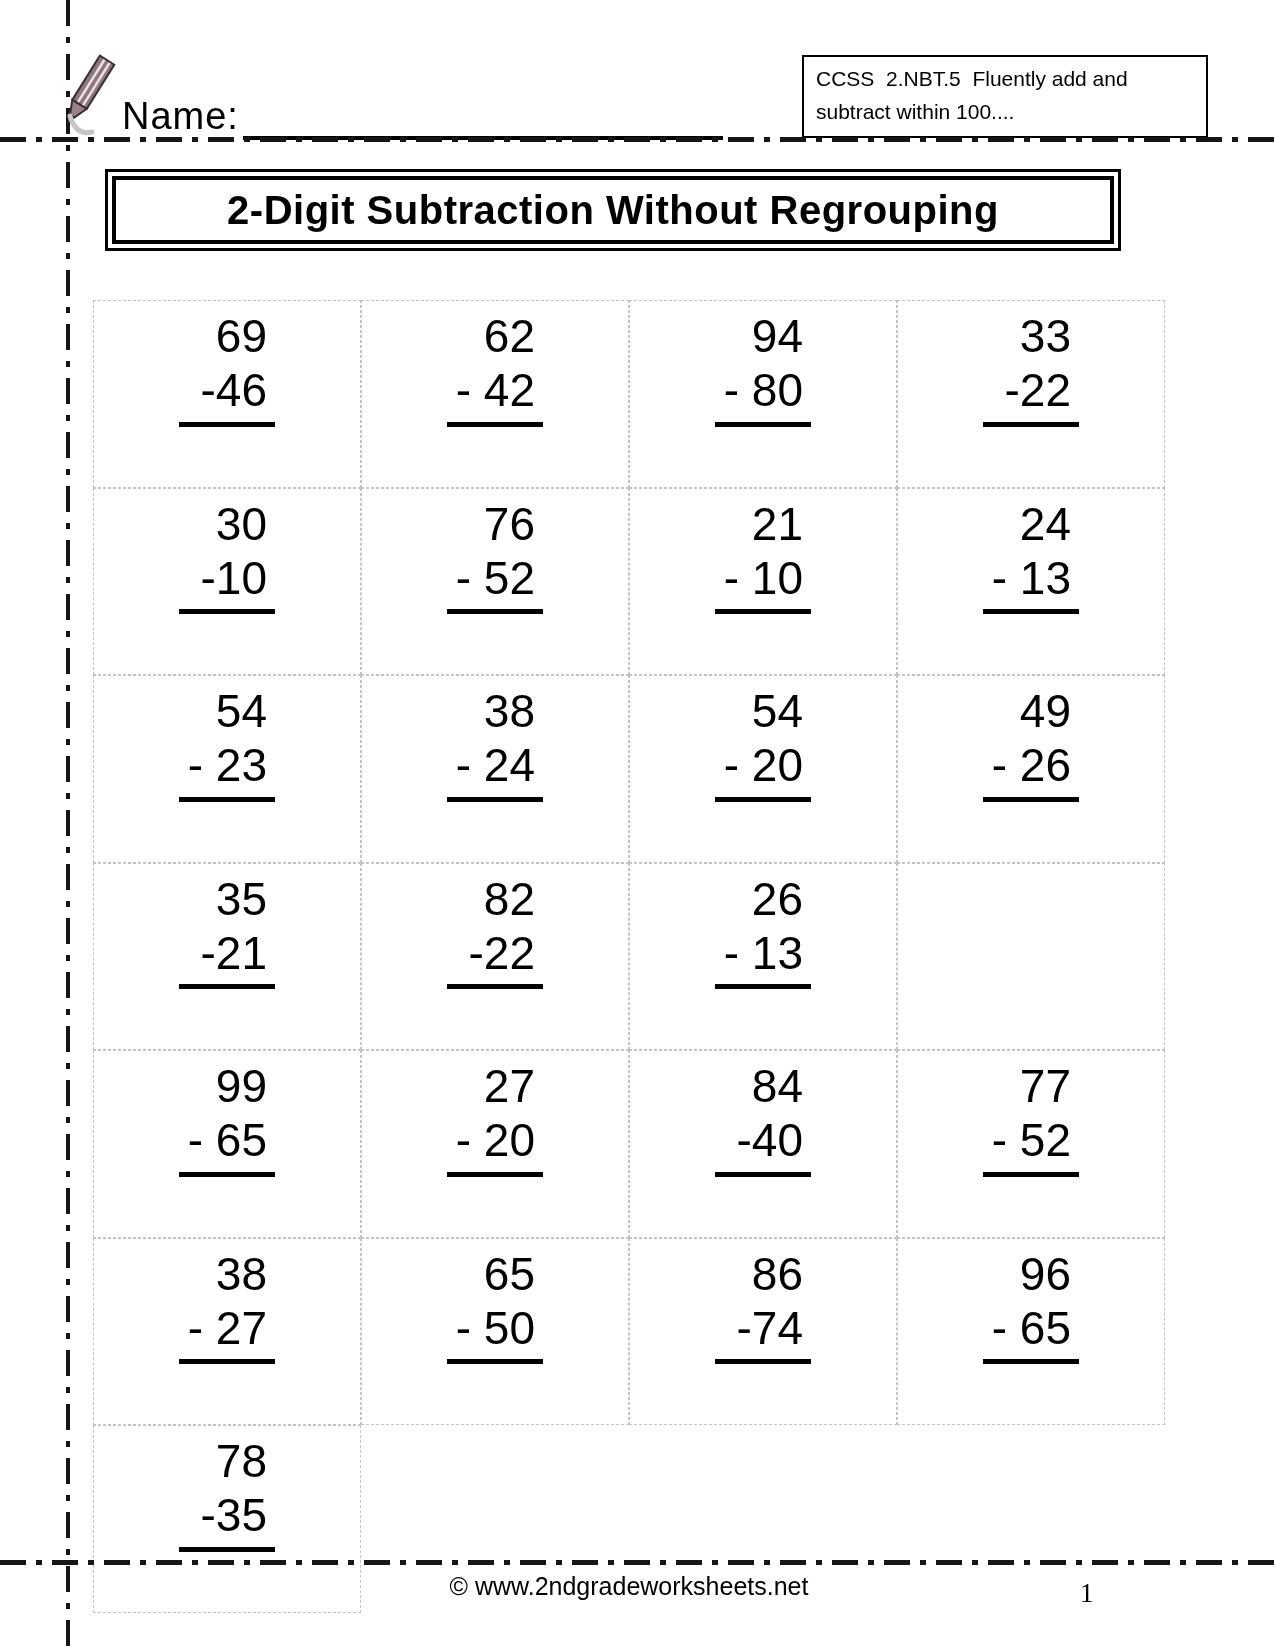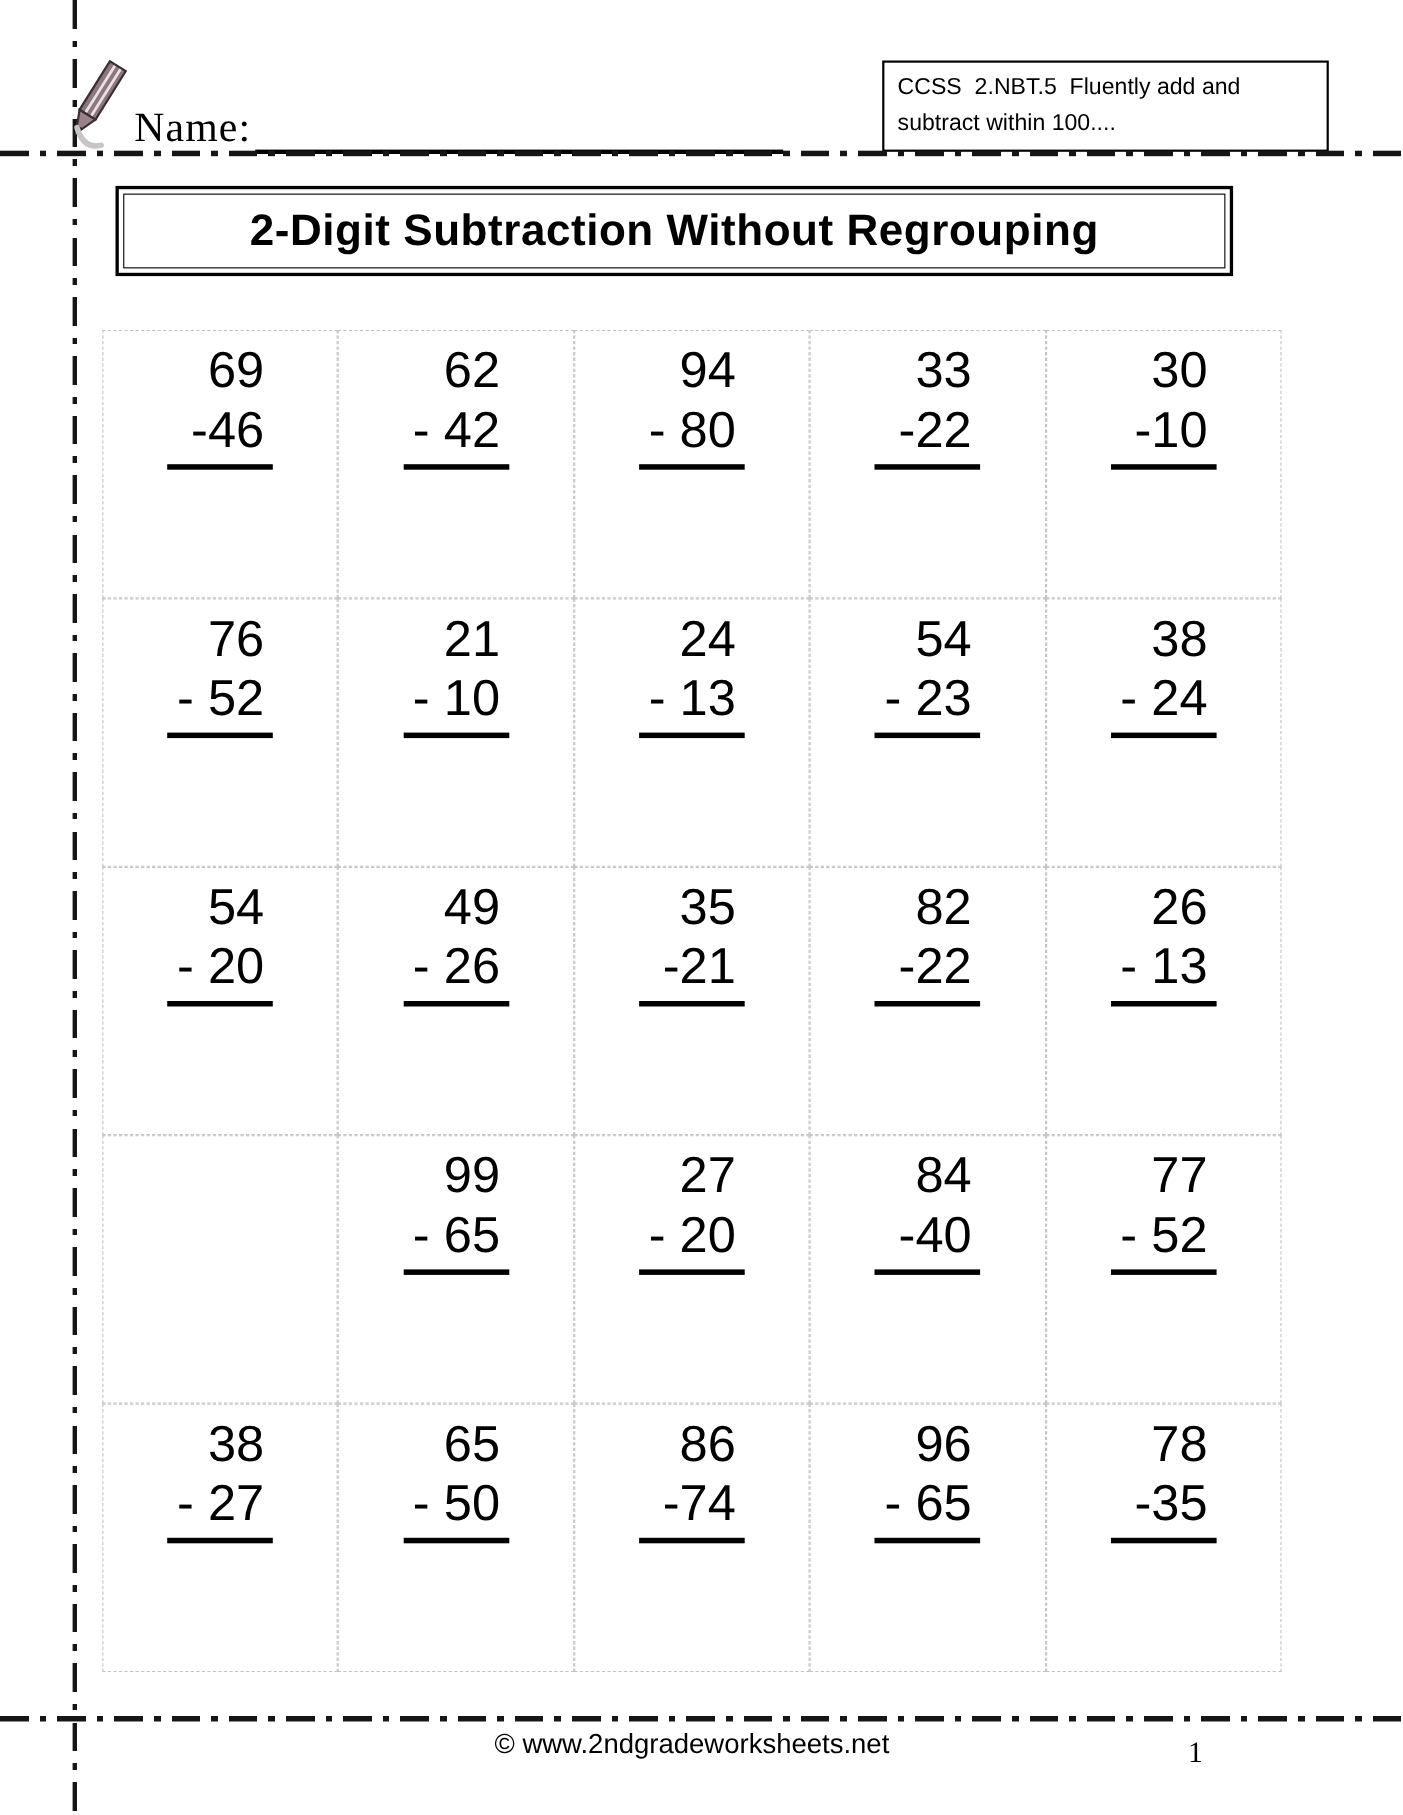--- a/index.html
+++ b/index.html
@@ -33,21 +33,21 @@
   .hline-top { top: 137px; }
   .hline-bottom { top: 1560px; }
 
   
   .name-row {
     position: absolute;
     left: 56px; top: 48px;
     display: flex; align-items: flex-end;
   }
   .pencil-wrap { width: 66px; height: 92px; position: relative; }
-  .name-label { font-size: 38px; letter-spacing: 1px; padding-bottom: 2px; font-family: Liberation Serif, serif; }
+  .name-label { font-size: 38px; letter-spacing: 1px; padding-bottom: 2px; }
   .name-line {
     width: 480px; height: 40px;
     border-bottom: 4px solid #000;
     margin-left: 4px;
   }
 
   
   .ccss-box {
     position: absolute;
     left: 802px; top: 55px; width: 406px; min-height: 82px;
@@ -60,35 +60,35 @@
 
   
   .title-box {
     position: absolute;
     left: 105px; top: 169px; width: 1016px; height: 82px;
     border: 3px solid #000;
     padding: 4px;
   }
   .title-inner {
     width: 100%; height: 100%;
-    border: 1px solid #000000;
+    border: 4px solid #000000;
     display: flex; align-items: center; justify-content: center;
   }
   .title-text {
     font-size: 40px;
     font-weight: bold;
     letter-spacing: 0.5px;
   }
 
   
   .problems-grid {
     position: absolute;
     left: 93px; top: 300px; width: 1072px; height: 1220px;
     display: grid;
-    grid-template-columns: repeat(5, 1fr);
+    grid-template-columns: repeat(4, 1fr);
     grid-template-rows: repeat(5, 1fr);
   }
   .problem-cell {
     border: 1px dashed #c4c4c4;
     display: flex;
     justify-content: center;
     align-items: flex-start;
     padding-top: 8px;
   }
   .problem {

